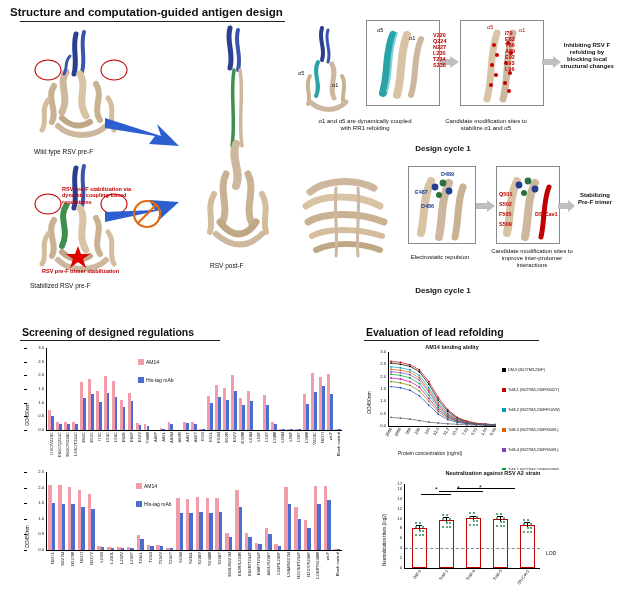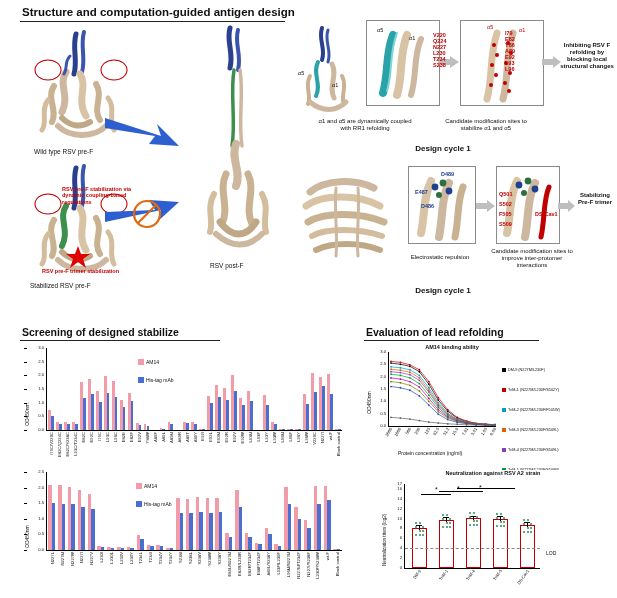--- a/index.html
+++ b/index.html
@@ -28,21 +28,21 @@
   .legend-sq{display:inline-block;width:6px;height:6px;margin-right:2px;vertical-align:-1px;}
   .legend-txt{font-size:5px;color:#111;}
   .bar{position:absolute;bottom:0;}
   .rot{transform-origin:left top;white-space:nowrap;}
   .title-sm{font-size:6px;font-weight:bold;text-align:center;}
   .dot{position:absolute;border-radius:50%;}
 </style>
 </head>
 <body>
 
-<div class="panel hdr" style="left:22px;top:6px;">Structure and computation-guided antigen design</div>
+<div class="panel hdr" style="left:10px;top:6px;">Structure and computation-guided antigen design</div>
 <div class="hdr-rule" style="left:20px;top:21px;width:265px;"></div>
 
 <div class="panel" style="left:18px;top:26px;width:130px;height:120px;">
   <svg width="130" height="120" viewBox="0 0 130 120">
     <g stroke-linecap="round" fill="none">
       <path d="M58 8 C54 22 60 34 56 48" stroke="#2b3f8f" stroke-width="5"></path>
       <path d="M66 6 C62 20 68 32 64 46" stroke="#3a54b0" stroke-width="4"></path>
       <path d="M48 46 C40 58 52 70 44 86" stroke="#cdb79e" stroke-width="7"></path>
       <path d="M62 48 C70 60 58 74 68 90" stroke="#d8c3a5" stroke-width="7"></path>
       <path d="M36 60 C28 72 40 84 34 96" stroke="#c9b292" stroke-width="6"></path>
@@ -267,21 +267,21 @@
     </svg>
 </div>
 <div class="cap cap-b" style="position:absolute;left:574px;top:192px;width:42px;">
   <span>Stabilizing Pre-F trimer</span>
 </div>
 
 <div class="cap" style="position:absolute;left:396px;top:254px;width:88px;">Electrostatic repulsion</div>
 <div class="cap" style="position:absolute;left:486px;top:248px;width:92px;">Candidate modification sites to improve inter-protomer interactions</div>
 <div class="title-sm" style="position:absolute;left:398px;top:286px;width:90px;font-size:8px;">Design cycle 1</div>
 
-<div class="panel hdr" style="left:22px;top:326px;font-size:10.5px;">Screening of designed stabilize</div>
+<div class="panel hdr" style="left:22px;top:326px;font-size:10.5px;">Screening of designed regulations</div>
 <div class="hdr-rule" style="left:20px;top:340px;width:200px;"></div>
 
 <div class="panel hdr" style="left:366px;top:326px;font-size:10.5px;">Evaluation of lead refolding</div>
 <div class="hdr-rule" style="left:364px;top:340px;width:175px;"></div>
 
 <div class="chart" style="left:18px;top:348px;width:330px;height:118px;">
   <div class="ylab rot" style="position:absolute;left:6px;top:78px;transform:rotate(-90deg);font-size:5px;">OD450nm</div>
   <div id="c0-yticks" style="position:absolute;left:10px;top:0;width:18px;height:82px;">
       <div class="tick-lbl" style="position: absolute; right: 2px; top: 79px;">0.0</div>
       <div style="position: absolute; left: -4px; width: 3px; height: 1px; background: rgb(0, 0, 0); top: 82px;"></div>

